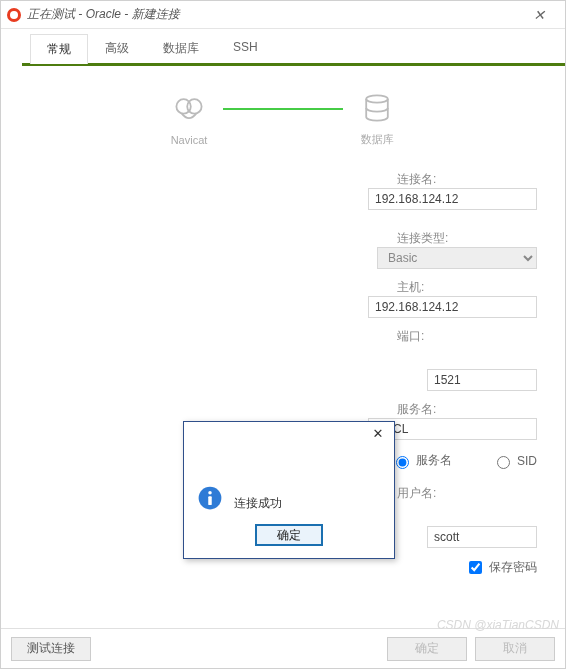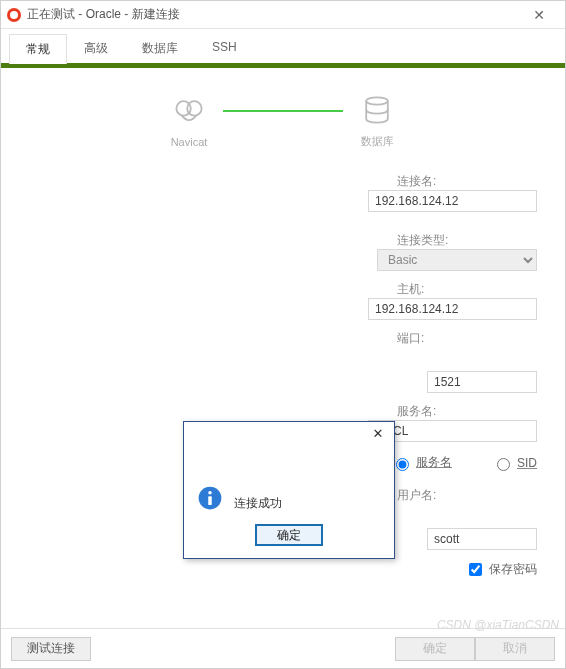--- a/index.html
+++ b/index.html
@@ -3,49 +3,49 @@
 <meta charset="utf-8">
 <style>
   * { box-sizing: border-box; font-family: "Microsoft YaHei", "Segoe UI", sans-serif; }
   body { margin: 0; background: #888; }
   .window {
     width: 566px; height: 669px; background: #fff; border: 1px solid #d0d0d0;
     display: flex; flex-direction: column; position: relative;
   }
   .titlebar {
     height: 28px; display: flex; align-items: center; padding: 0 6px;
-    border-bottom: 1px solid #e5e5e5; font-size: 12px; color: #555;
+    border-bottom: 1px solid #e5e5e5; font-size: 12px; color: #555; font-style: italic;
   }
   .titlebar .app-ico { width:14px; height:14px; background:#e83c20; border-radius:50%; margin-right:6px; position:relative; }
   .titlebar .app-ico::before { content:""; position:absolute; left:3px; top:3px; width:8px; height:8px; border-radius:50%; background:#fff; }
   .titlebar .close { margin-left:auto; width:40px; text-align:center; color:#666; font-size:14px; font-weight:300; }
-  .tabs { display:flex; border-bottom:5px solid #4d7c0f; padding: 4px 8px 0 8px; gap:0; font-size:12px; }
+  .tabs { display:flex; border-bottom:3px solid #4d7c0f; padding: 4px 8px 0 8px; gap:0; font-size:12px;margin-left:21px; }
   .tab { padding:6px 16px; color:#666; border:1px solid transparent; border-bottom:none; }
   .tab.active { border-color:#e0e0e0; background:#fff; color:#333; position:relative; top:1px; }
   .content { flex:1; padding: 16px 28px 8px 28px; overflow:hidden; }
   .diagram { display:flex; align-items:center; justify-content:center; gap:16px; margin:8px 0 24px 0; }
   .diagram-col { display:flex; flex-direction:column; align-items:center; gap:4px; font-size:11px; color:#aaa; }
   .nav-ico svg, .db-ico svg { width:36px; height:36px; }
   .connector { width:120px; height:2px; background:#46cc46; position:relative; bottom:10px; }
   .form { font-size:12px; color:#888; }
   .row { display:flex; align-items:flex-end; margin-bottom:10px;flex-direction:column; }
   .row .lbl { width:140px; }
   .row .ctrl { flex:1; }
   input[type=text], input[type=password], select {
     width:100%; height:22px; border:1px solid #d7d7d7; padding:1px 6px; font-size:12px; color:#444;
   }
   input.short { width:110px; flex:none;margin-top:24px; }
   select { width:160px; flex:none; background:#eee; color:#888; }
-  .radio-row { display:flex; gap:40px; padding:2px 0 6px 0; align-items:center;text-decoration:underline; }
+  .radio-row { display:flex; gap:40px; padding:2px 0 6px 0; align-items:center; }
   .radio-row label { display:flex; align-items:center; gap:4px; color:#666; }
   .check-row label { display:flex; align-items:center; gap:4px; color:#666; }
   .spacer { height:10px; }
   .footer {
     height:40px; border-top:1px solid #e0e0e0; display:flex; align-items:center;
-    padding:0 10px; gap:0;
+    padding:0 10px; gap:8px;
   }
   .footer .spring { flex:1; }
   .btn { height:24px; min-width:80px; border:1px solid #ccc; background:#efefef; font-size:12px; color:#555; padding:0 12px; }
   .btn:disabled, .btn.dim { color:#bbb; }
   
   .modal {
     position:absolute; left:182px; top:420px; width:212px; height:138px;
     background:#fff; border:1px solid #2f4f8a; box-shadow:2px 2px 6px rgba(0,0,0,.25);
     display:flex; flex-direction:column;
   }

